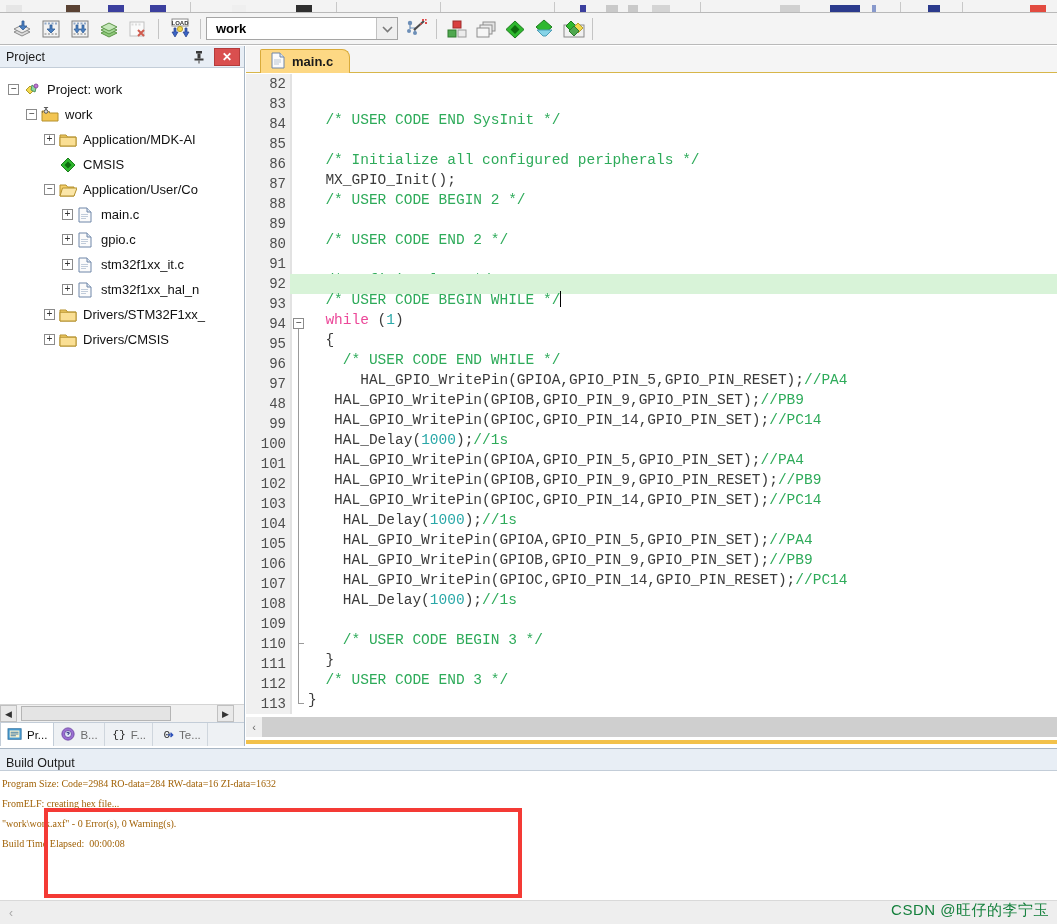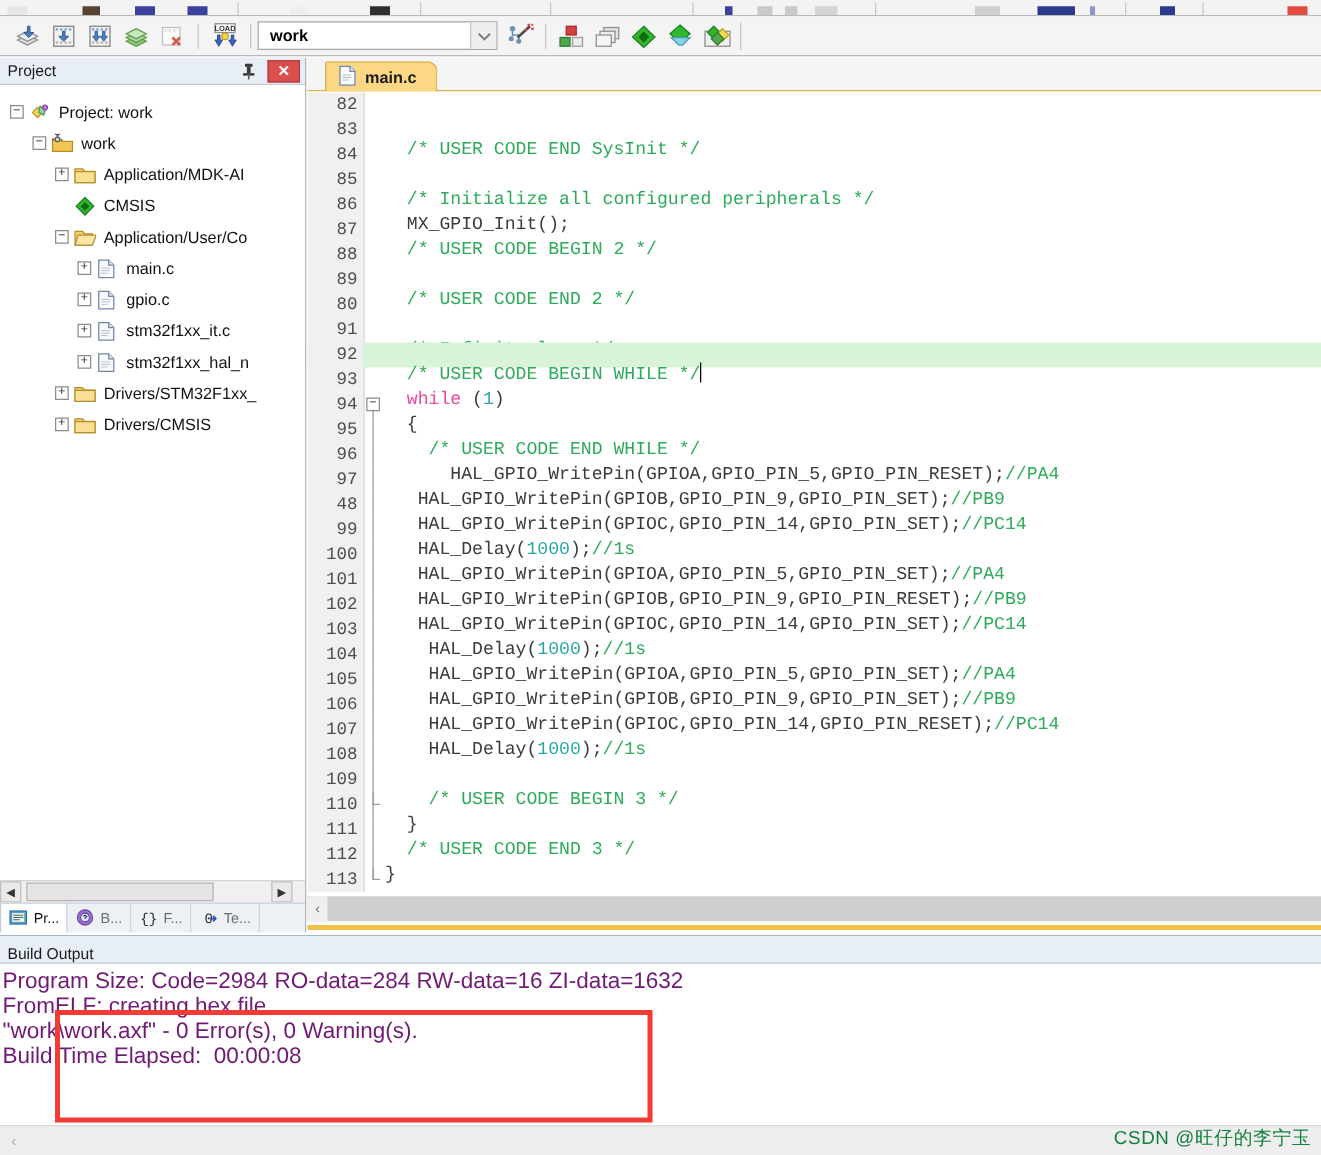--- a/index.html
+++ b/index.html
@@ -165,22 +165,22 @@
     position: absolute; left: 0; top: 748px; width: 1057px; height: 176px; background: #ffffff;
     border-top: 1px solid #a8b6c4;
   }
   .bp-title {
     height: 22px; background: #e8eef5; border-bottom: 1px solid #c3cdd8;
     display: flex; align-items: flex-end;
   }
   .bp-title-text { padding-left: 6px; font-size: 12.5px; color: #1b1b1b; }
   .bp-body {
     position: absolute; left: 0; top: 23px; right: 0; bottom: 26px;
-    font-family: Liberation Sans, sans-serif;
-    font-size: 18px; line-height: 20px; color: #701a75; padding: 2px 0 0 2px;
+    font-family: Liberation Serif, serif;
+    font-size: 10px; line-height: 20px; color: #a16207; padding: 2px 0 0 2px;
   }
   .bline { height: 20px; white-space: pre; }
   .redbox {
     position: absolute; left: 44px; top: 808px; width: 478px; height: 90px;
     border: 4px solid #f43a35; pointer-events: none; z-index: 50;
   }
   .bp-hscroll {
     position: absolute; left: 0; bottom: 0; right: 0; height: 24px;
     background: #eeeeee; border-top: 1px solid #d9d9d9; display: flex; align-items: center;
   }

